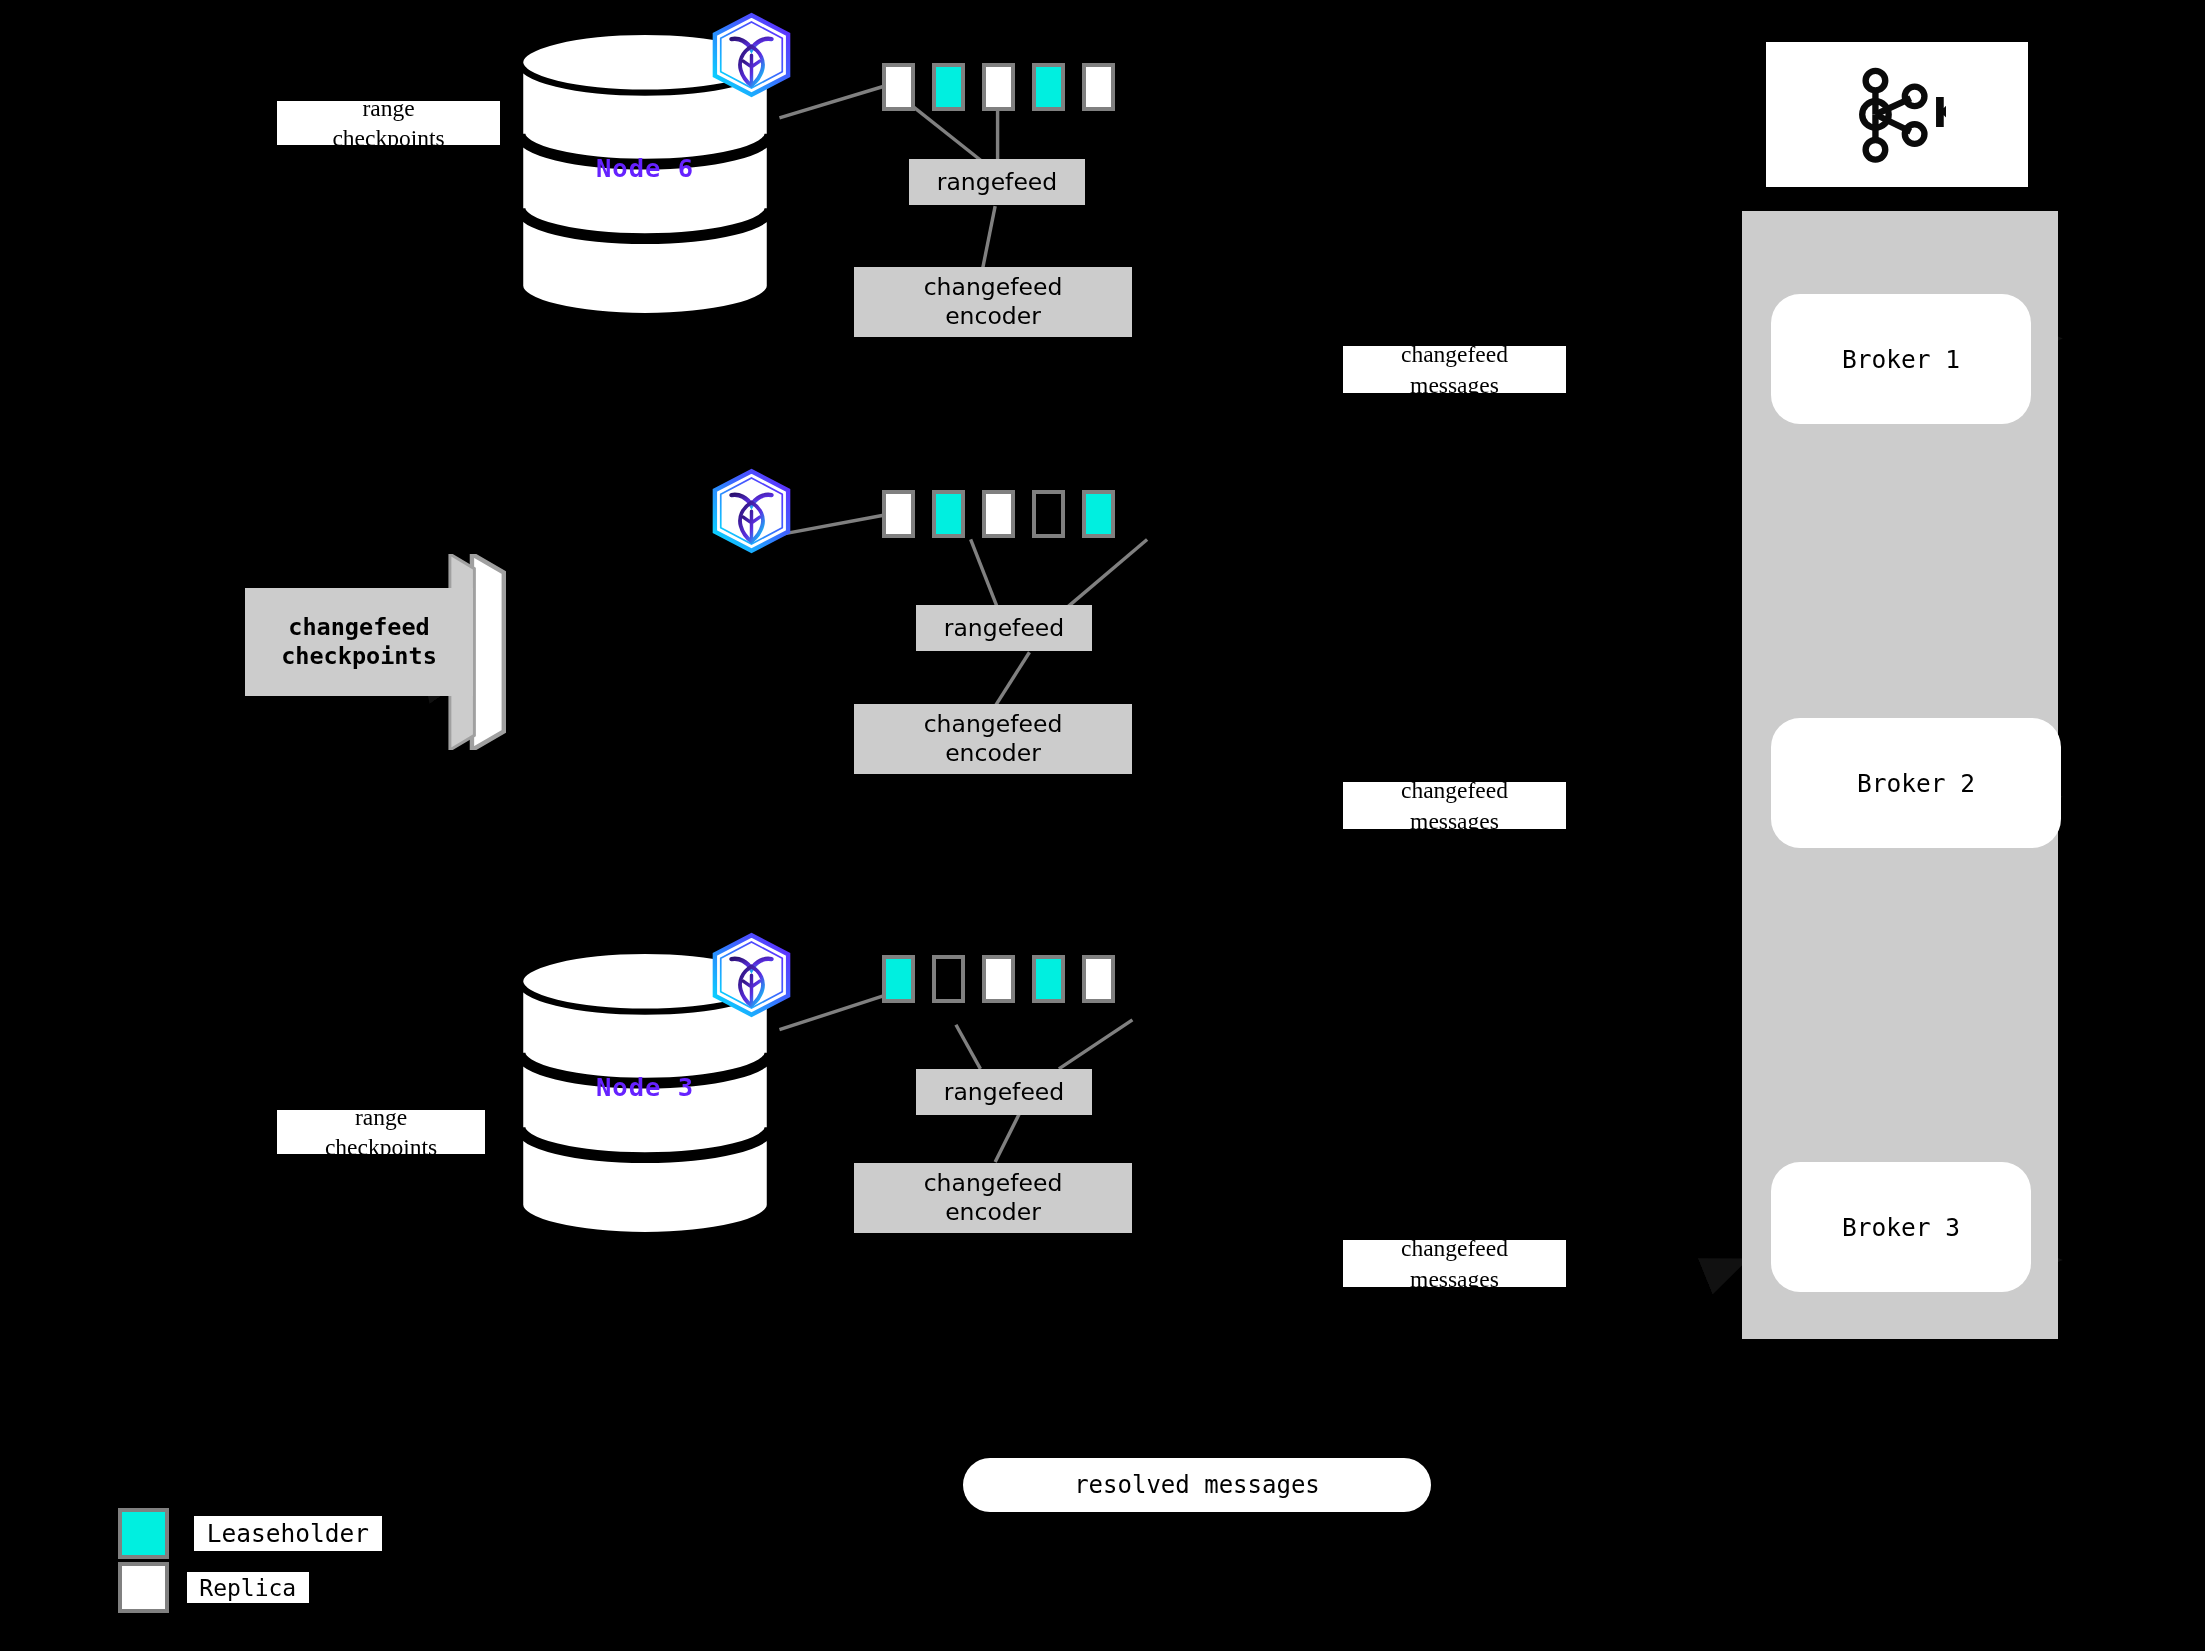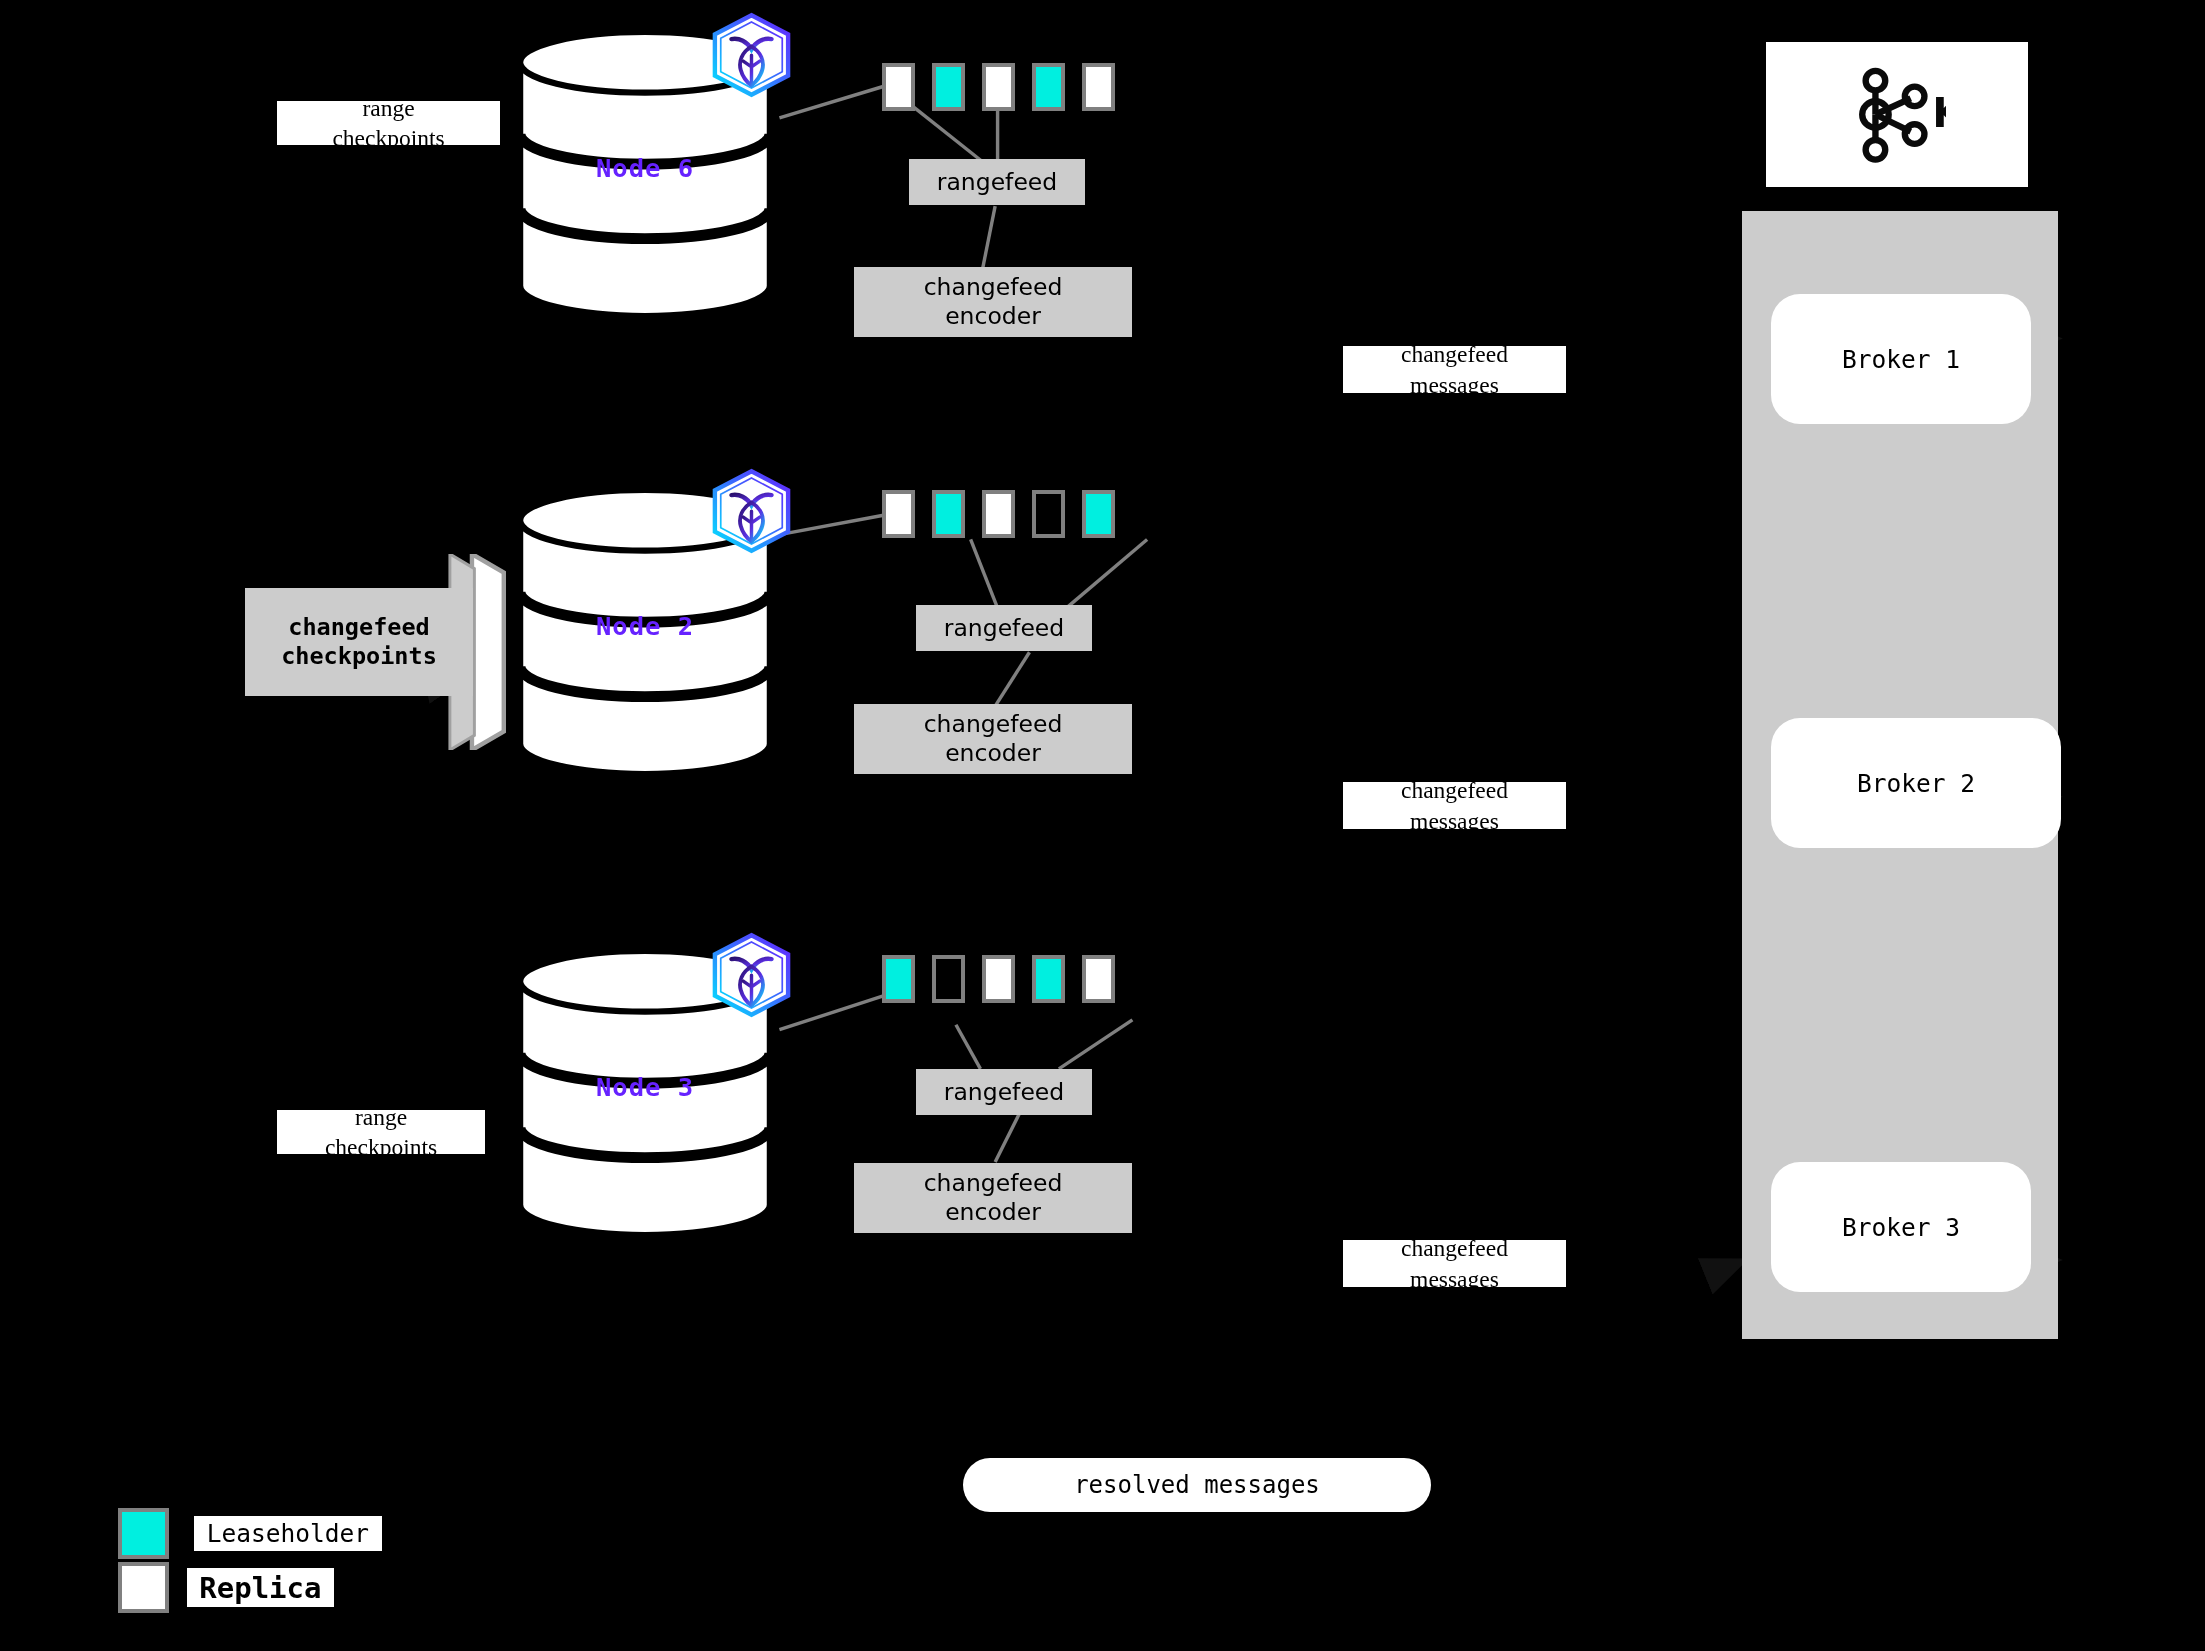--- a/index.html
+++ b/index.html
@@ -168,29 +168,20 @@
   <div class="whitelabel" style="left:277px;top:101px;width:223px;height:44px;font-size:23.5px;flex-direction:column;">
     <span>range</span>
     <span>checkpoints</span>
   </div>
 
   <div class="whitelabel" style="left:1343px;top:346px;width:223px;height:47px;font-size:23.5px;flex-direction:column;">
     <span>changefeed</span>
     <span>messages</span>
   </div>
 
-  <div class="cyl" style="left:515px;top:485px;width:260px;height:294px;">
-    <svg width="260" height="294" viewBox="0 0 530 600">
-      <path d="M10,72 a255,62 0 0 1 510,0 L520,528 a255,62 0 0 1 -510,0 Z" fill="#ffffff" stroke="#000000" stroke-width="13"></path>
-      <ellipse cx="265" cy="72" rx="255" ry="62" fill="#ffffff" stroke="#000000" stroke-width="13"></ellipse>
-      <path d="M10,218 a255,62 0 0 0 510,0" fill="none" stroke="#000000" stroke-width="22"></path>
-      <path d="M10,370 a255,62 0 0 0 510,0" fill="none" stroke="#000000" stroke-width="22"></path>
-    </svg>
-    <div class="nodelabel" style="top:126px;font-size:25.5px;">Node 2</div>
-  </div>
 
   <div class="crdb" style="left:710px;top:468px;width:83px;height:86px;">
     <svg width="83" height="86" viewBox="0 0 170 175">
       <polygon points="85,6 160,45 160,130 85,169 10,130 10,45" fill="#ffffff" stroke="url(#hexgrad1)" stroke-width="9"></polygon>
       <polygon points="85,20 148,53 148,122 85,155 22,122 22,53" fill="none" stroke="url(#hexgrad1)" stroke-width="3.5"></polygon>
       <path d="M44,55 C60,52 76,60 85,76 C94,60 110,52 126,55" fill="none" stroke="url(#bodygrad)" stroke-width="9" stroke-linecap="round"></path>
       <path d="M85,70 C104,82 112,100 107,118 C103,133 94,143 85,150
                C76,143 67,133 63,118 C58,100 66,82 85,70 Z" fill="none" stroke="url(#bodygrad)" stroke-width="8"></path>
       <path d="M85,88 L85,150 M85,112 L68,100 M85,112 L102,100" fill="none" stroke="url(#bodygrad)" stroke-width="7" stroke-linecap="round"></path>
     </svg>
@@ -299,17 +290,17 @@
   <div class="broker" style="left:1771px;top:1162px;width:260px;height:130px;font-size:24.5px;">Broker 3</div>
 
   <div class="pill" style="left:963px;top:1458px;width:468px;height:54px;font-size:24px;">resolved messages</div>
 
   <div class="legendrow" style="left:118px;top:1508px;">
     <div class="legendswatch" style="background:#00efe0;"></div>
     <div class="legendtext" style="font-size:24.5px;margin-left:25px;">Leaseholder</div>
   </div>
   <div class="legendrow" style="left:118px;top:1562px;">
     <div class="legendswatch" style="background:#ffffff;"></div>
-    <div class="legendtext" style="font-size:29px;margin-left:17.6px;font-weight:bold;">Replica</div>
+    <div class="legendtext" style="font-size:23px;margin-left:17.6px;">Replica</div>
   </div>
 
 </div>
 
 
 </body></html>

